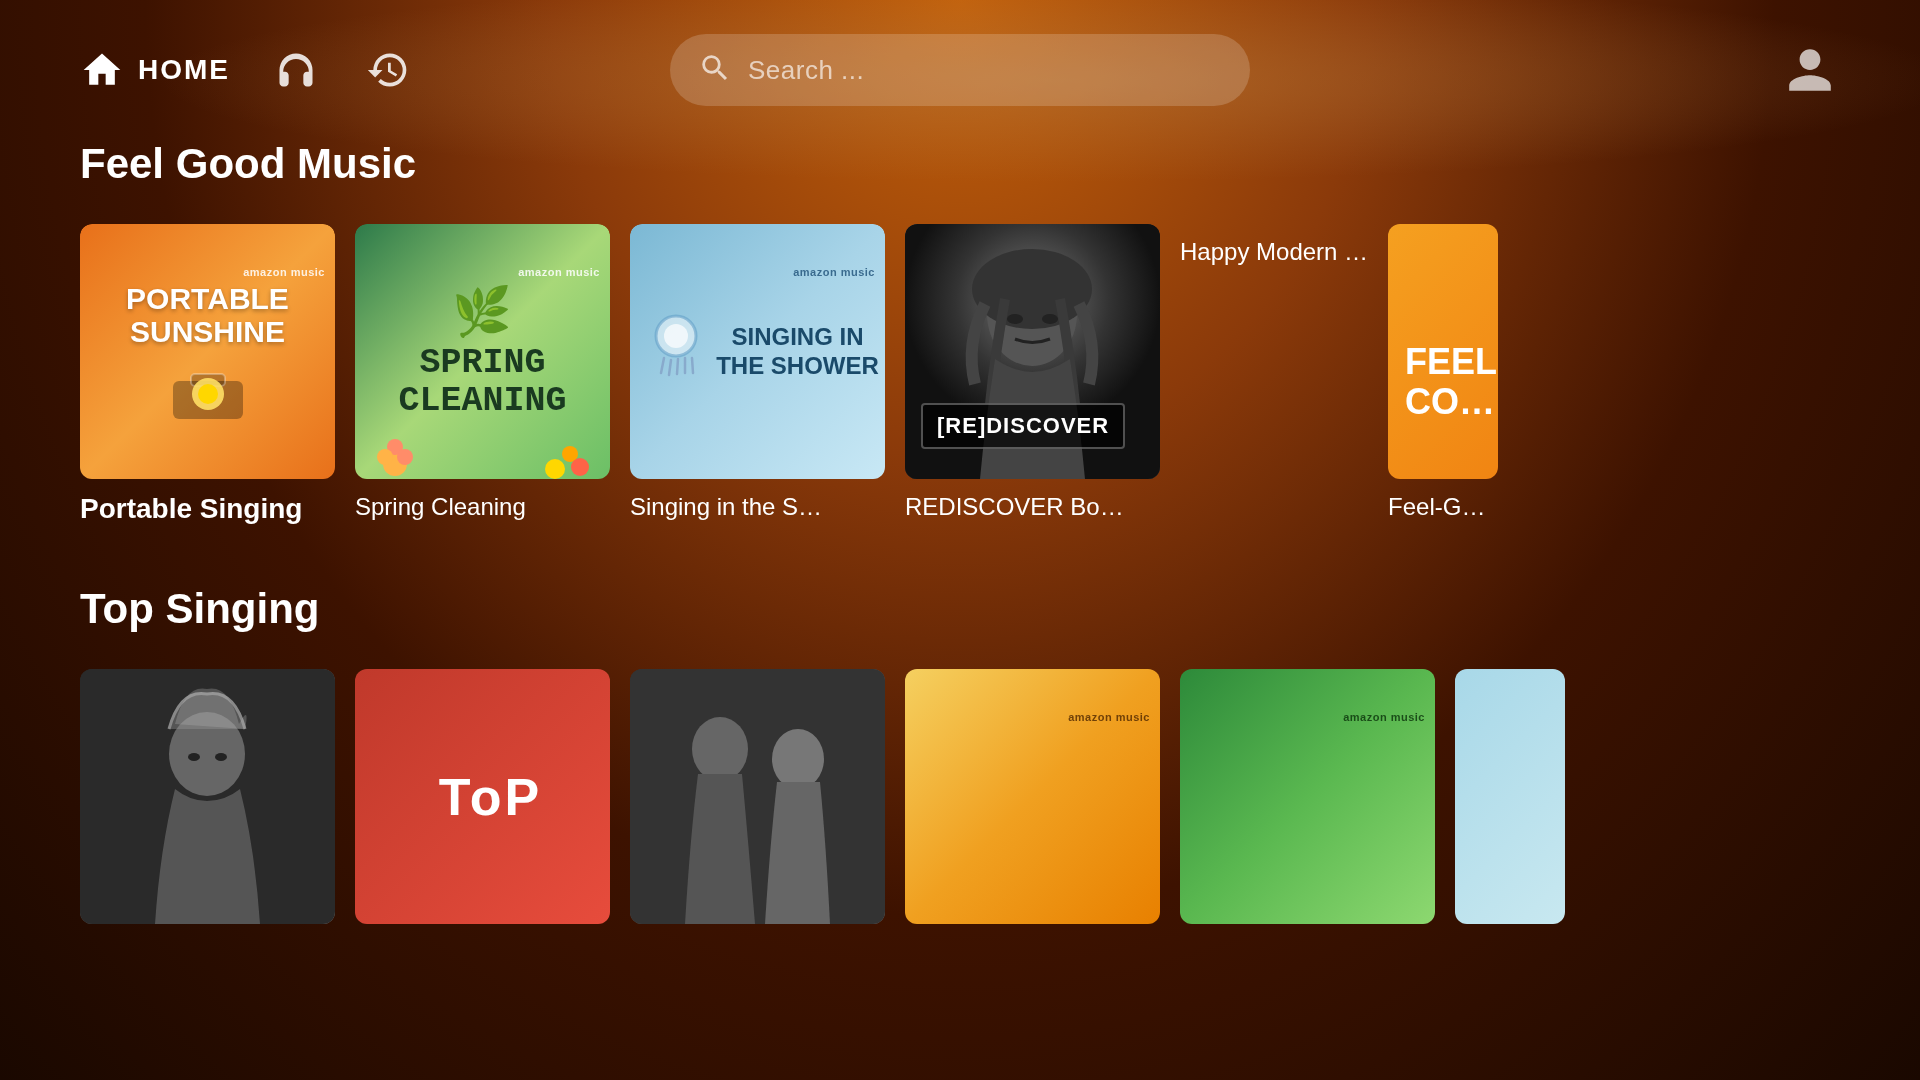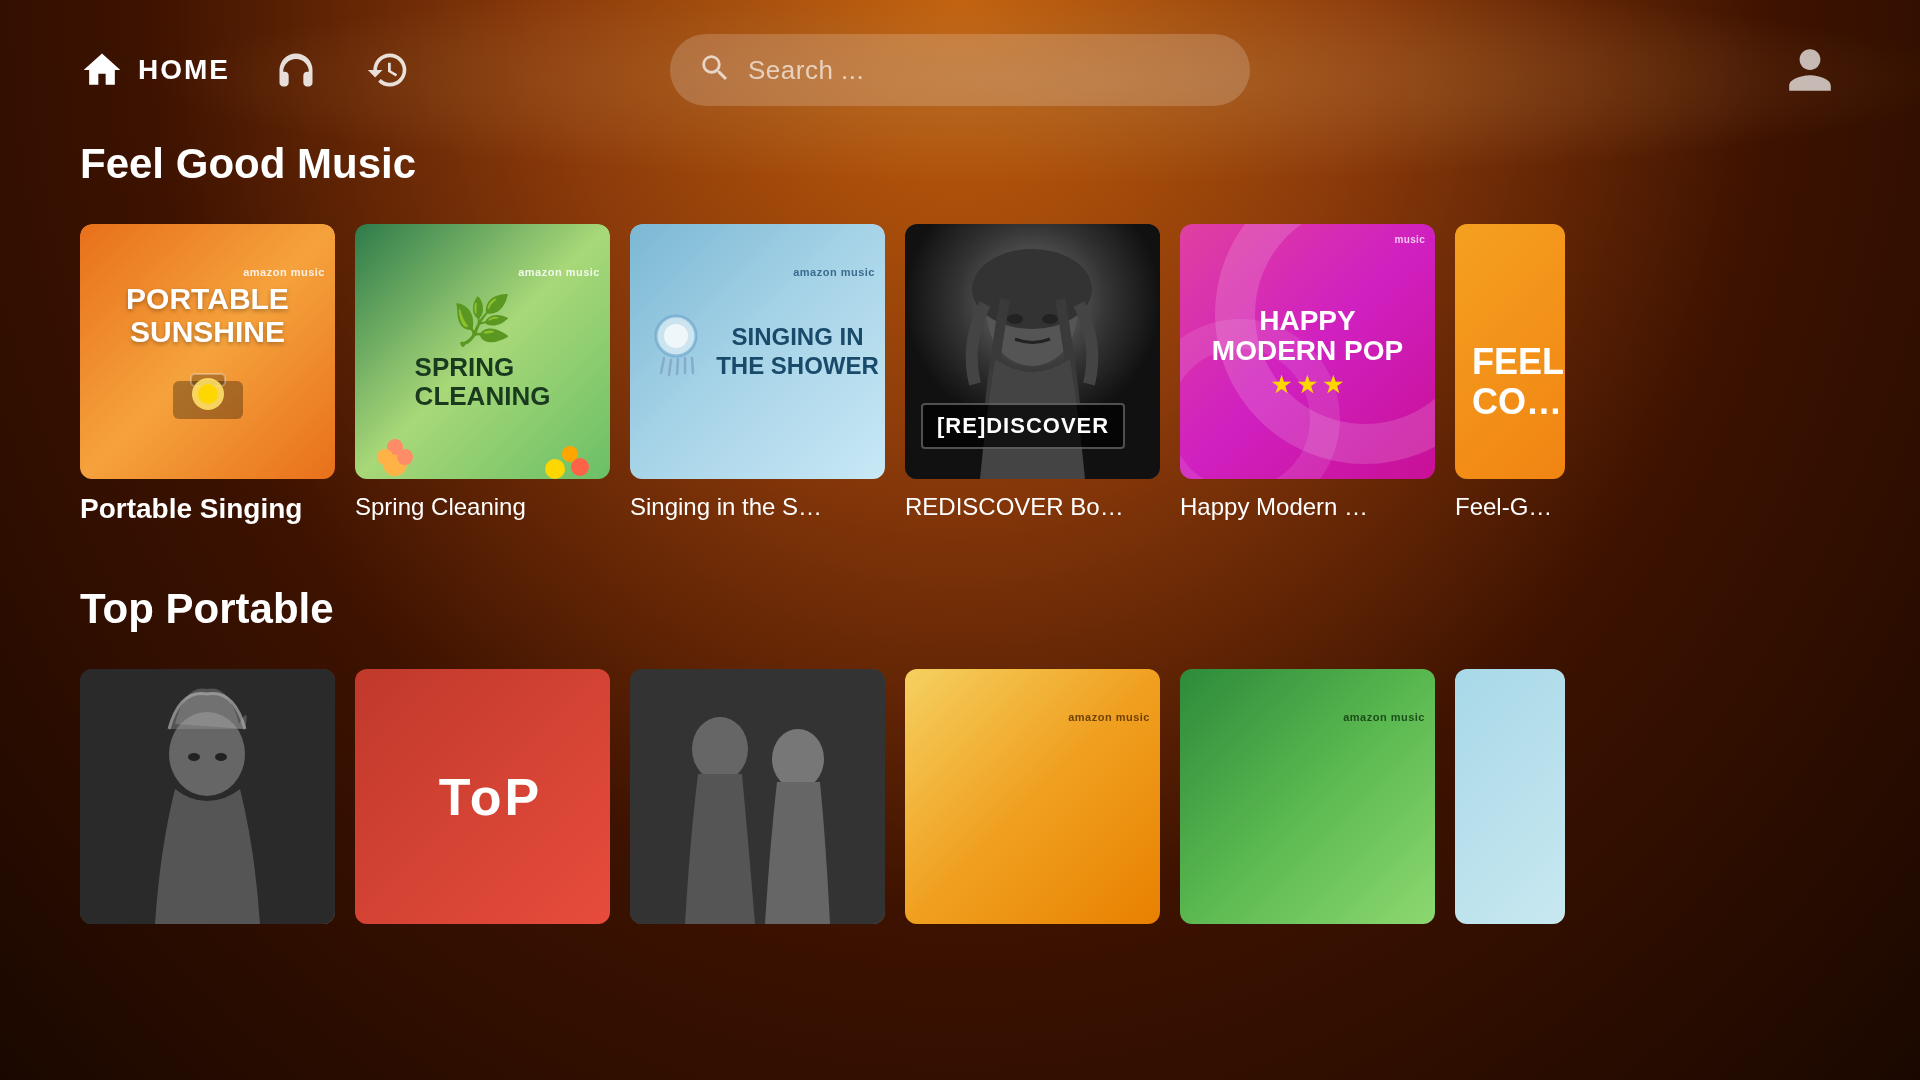--- a/index.html
+++ b/index.html
@@ -269,26 +269,28 @@
       font-size: 30px;
       color: #fff;
       line-height: 1.1;
       text-shadow: 0 2px 4px rgba(0,0,0,0.3);
       position: relative;
       z-index: 2;
     }
 
     
     .sc-text {
+      text-align: center;
       font-weight: 900;
-      font-size: 26px;
+      font-size: 35px;
       color: #1a3a20;
       line-height: 1.1;
       position: relative;
       z-index: 2;
+      font-family: Liberation Mono, monospace;
     }
 
     
     .shower-text {
       text-align: center;
       font-weight: 900;
       font-size: 24px;
       color: #1a4a6a;
       line-height: 1.2;
       position: relative;
@@ -620,50 +622,37 @@
             </div>
             <div class="rediscover-badge">
               <div class="rediscover-badge-text">[RE]DISCOVER</div>
             </div>
           </div>
         </div>
         <div class="card-label">REDISCOVER Bo…</div>
       </div>
 
       <div class="card">
-        <div class="card-img">
-          <div class="playlist-happypop">
-            <div class="hmp-curves">
-              <div class="hmp-curve1"></div>
-              <div class="hmp-curve2"></div>
-            </div>
-            <span class="amz-logo-small">music</span>
-            <div class="hmp-text">
-              HAPPY<br>MODERN POP
-              <div class="hmp-stars">★ ★ ★</div>
-            </div>
-          </div>
-        </div>
         <div class="card-label">Happy Modern …</div>
       </div>
 
       <div class="card-partial">
         <div class="card-img" style="width:110px;">
           <div class="playlist-feelgood" style="width:110px;">
             <div class="fg-text">FEEL<br>CO…</div>
           </div>
         </div>
         <div class="card-label">Feel-Go…</div>
       </div>
 
     </div>
   </div>
 
   <div class="section">
-    <h2 class="section-title">Top Portable</h2>
+    <h2 class="section-title">Top Singing</h2>
     <div class="cards-row">
 
       <div class="station-card">
         <div class="station-img">
           <div class="station-woman">
             <svg width="255" height="255" viewBox="0 0 255 255">
               <rect width="255" height="255" fill="#2a2a2a"></rect>
 
               <ellipse cx="127" cy="85" rx="38" ry="42" fill="#666"></ellipse>
 

